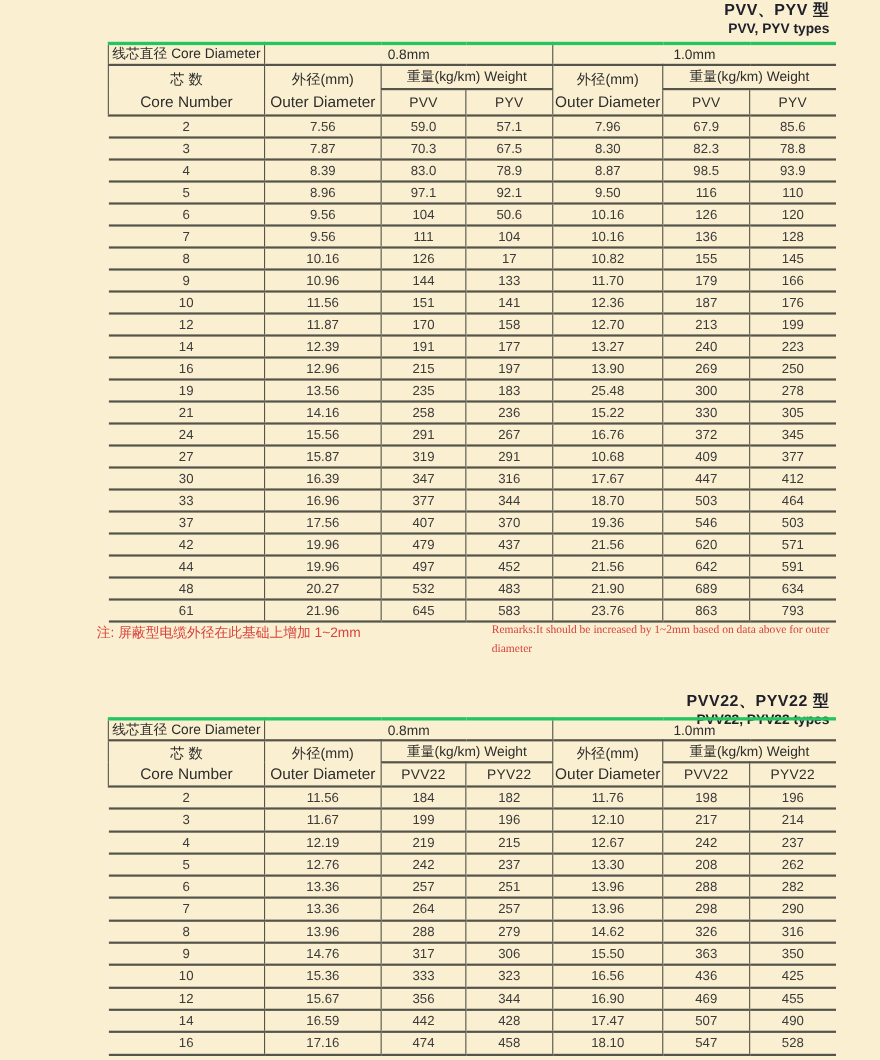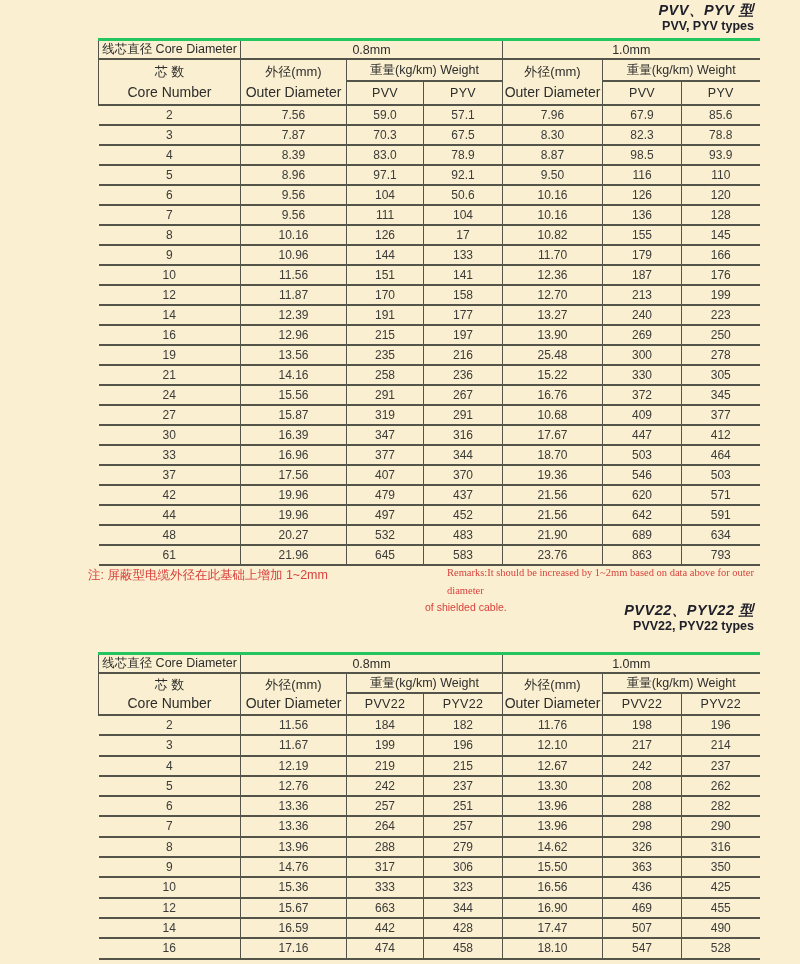--- a/index.html
+++ b/index.html
@@ -7,24 +7,24 @@
     width:800px; height:964px;
     background:#FAEFD1;
     font-family:"Liberation Sans", sans-serif;
     position:relative;
     -webkit-font-smoothing:antialiased;
   }
   .sheet { position:absolute; inset:0; }
 
   
   .tbl-title { position:absolute; right:46px; text-align:right; color:#20202A; font-weight:bold; }
-  .tbl-title .zh { font-size:14.5px; line-height:17px; letter-spacing:0.5px;font-style:italic; }
+  .tbl-title .zh { font-size:14.5px; line-height:17px; letter-spacing:0.5px; }
   .tbl-title .en { font-size:12.5px; line-height:15px; }
   #title1 { top:2px; }
-  #title2 { top:602px; }
+  #title2 { top:630px; }
 
   
   table.spec {
     position:absolute; left:98px;
     width:661px;
     border-collapse:collapse; table-layout:fixed;
     border-top:3px solid #22c55e;
     color:#3B3B39;
   }
   #table1 { top:38px; }
@@ -214,21 +214,21 @@
           <td>215</td>
           <td>197</td>
           <td>13.90</td>
           <td>269</td>
           <td>250</td>
         </tr>
         <tr>
           <td>19</td>
           <td>13.56</td>
           <td>235</td>
-          <td>216</td>
+          <td>183</td>
           <td>25.48</td>
           <td>300</td>
           <td>278</td>
         </tr>
         <tr>
           <td>21</td>
           <td>14.16</td>
           <td>258</td>
           <td>236</td>
           <td>15.22</td>
@@ -315,21 +315,20 @@
           <td>23.76</td>
           <td>863</td>
           <td>793</td>
         </tr>
       </tbody>
   </table>
 
   <div class="note-zh">注: 屏蔽型电缆外径在此基础上增加 1~2mm</div>
   <div class="note-en">
     <span class="l1">Remarks:It should be increased by 1~2mm based on data above for outer diameter</span>
-    <span class="l2">of shielded cable.</span>
   </div>
 
   <div class="tbl-title" id="title2">
     <div class="zh">PVV22、PYV22 型</div>
     <div class="en">PVV22, PYV22 types</div>
   </div>
 
   <table class="spec" id="table2">
     <colgroup>
       <col style="width:142px">
@@ -447,21 +446,21 @@
           <td>15.36</td>
           <td>333</td>
           <td>323</td>
           <td>16.56</td>
           <td>436</td>
           <td>425</td>
         </tr>
         <tr>
           <td>12</td>
           <td>15.67</td>
-          <td>663</td>
+          <td>356</td>
           <td>344</td>
           <td>16.90</td>
           <td>469</td>
           <td>455</td>
         </tr>
         <tr>
           <td>14</td>
           <td>16.59</td>
           <td>442</td>
           <td>428</td>

